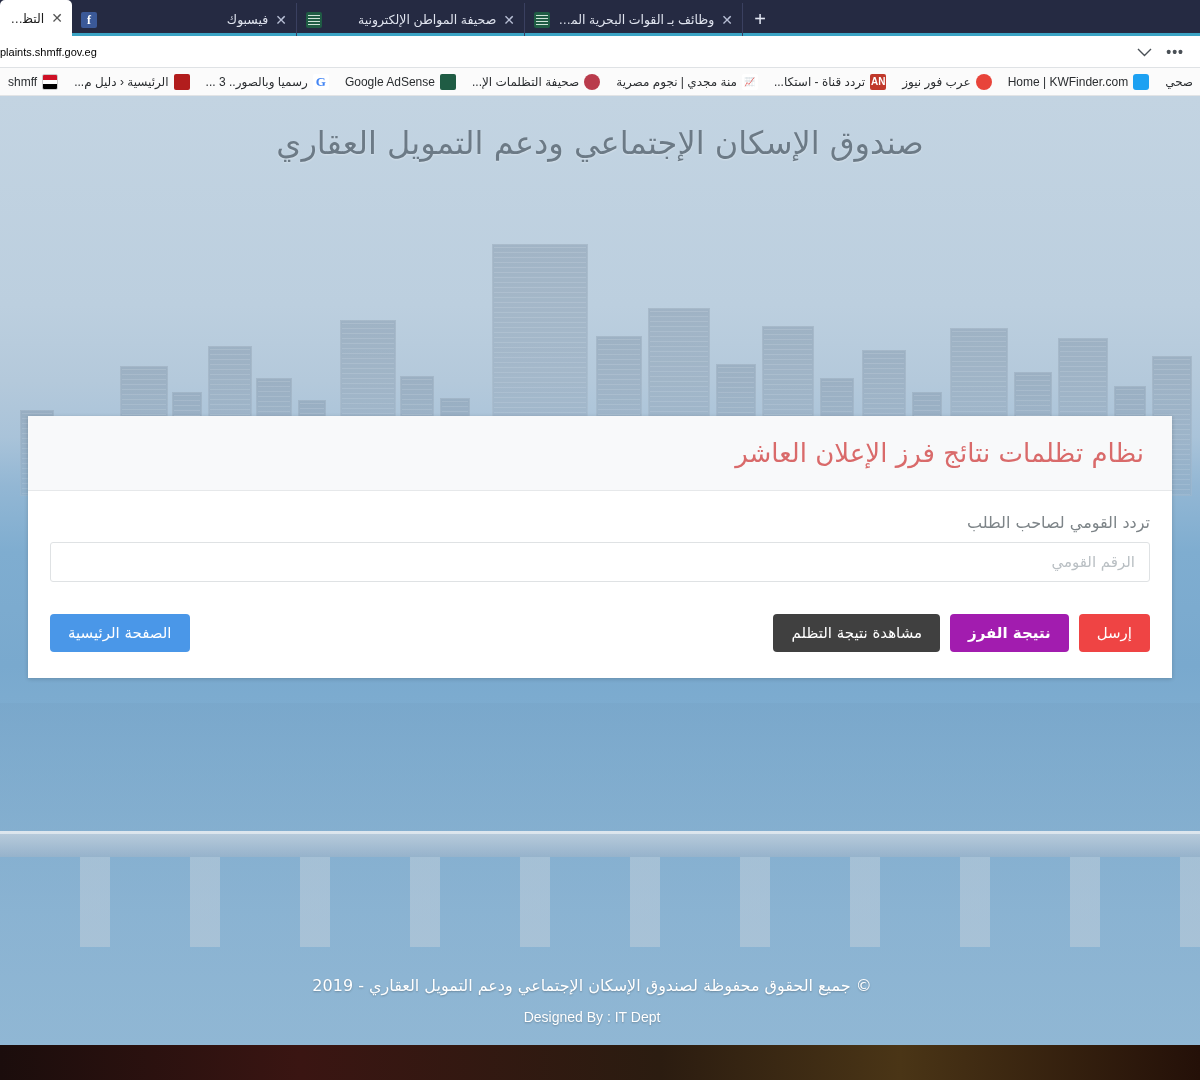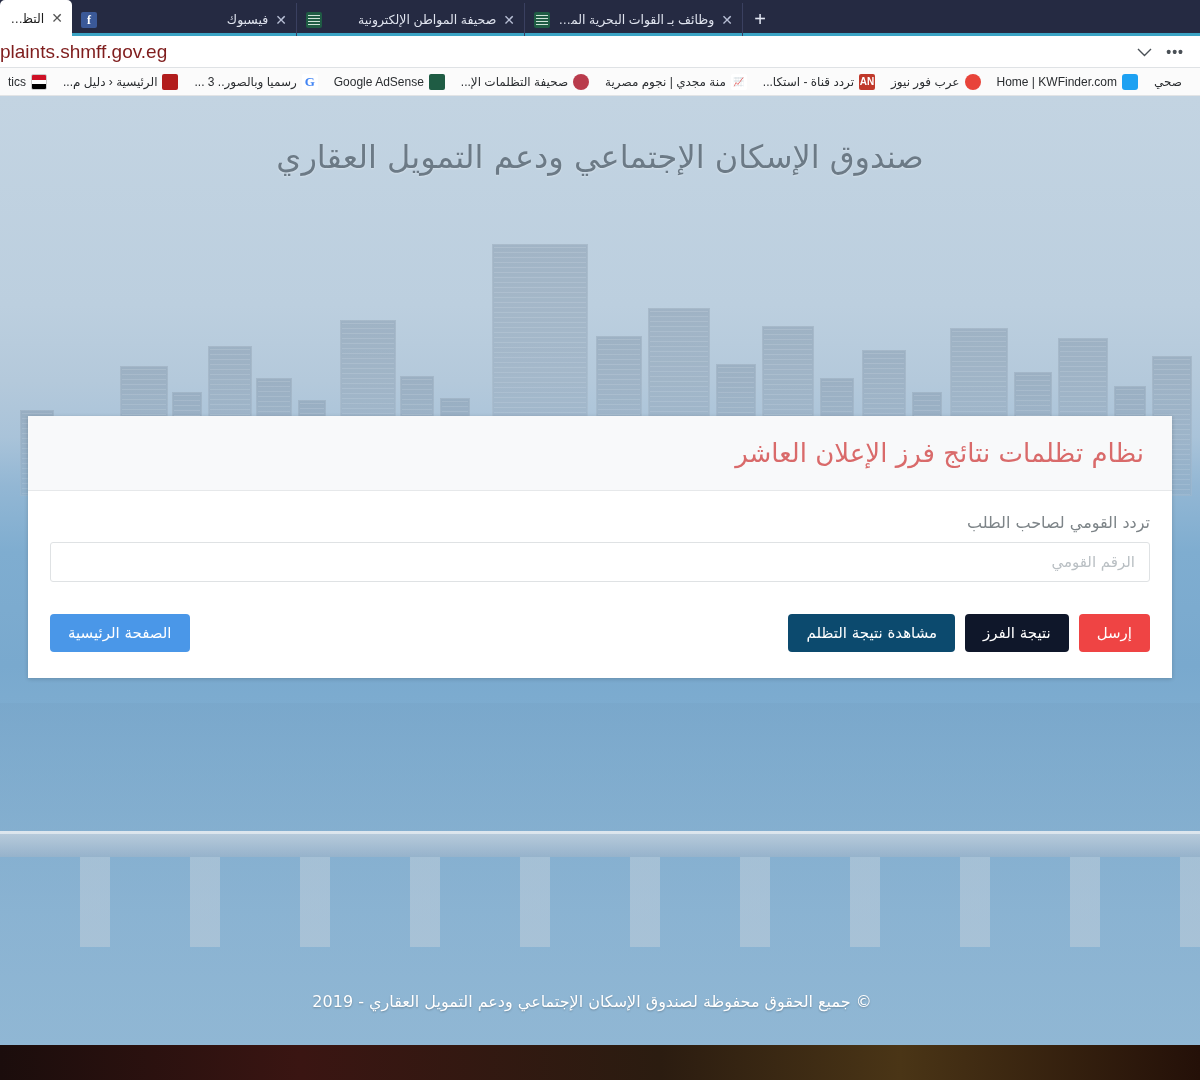--- a/index.html
+++ b/index.html
@@ -103,22 +103,22 @@
     background: #ffffff;
     display: flex;
     align-items: center;
     flex: 0 0 auto;
     border-bottom: 1px solid #dfe2e5;
     direction: ltr;
     padding: 0 10px 0 0;
   }
   .url-text {
     flex: 1 1 auto;
-    font-size: 19px;
-    color: #7f1d1d;
+    font-size: 11px;
+    color: #000000;
     padding-left: 0;
     font-family: "Liberation Sans", sans-serif;
     overflow: hidden;
     white-space: nowrap;
   }
   .url-actions { display: flex; align-items: center; gap: 14px; padding-right: 6px; }
   .icon-chevron, .icon-dots { color: #4a5056; font-size: 14px; line-height: 1; }
   .icon-dots { letter-spacing: 1px; font-weight: bold; }
 
   
@@ -225,21 +225,21 @@
   .bridge-piers {
     position: absolute; left: 0; right: 0; top: 26px; height: 90px;
     background: repeating-linear-gradient(to right,
       transparent 0 80px, rgba(190,205,218,0.55) 80px 110px);
   }
 
   .site-header {
     position: absolute;
     top: 0; left: 0; right: 0;
     text-align: center;
-    padding-top: 42px;
+    padding-top: 28px;
     z-index: 3;
   }
   .site-title {
     font-size: 32px;
     color: #6c7a86;
     font-weight: normal;
     letter-spacing: 0;
     text-shadow: 0 1px 2px rgba(255,255,255,0.35);
     font-family: "DejaVu Sans", sans-serif;
   }
@@ -311,22 +311,22 @@
     border-radius: 4px;
     padding: 10px 18px;
     font-size: 15px;
     color: #fff;
     cursor: pointer;
     font-family: "DejaVu Sans", sans-serif;
     line-height: 1.2;
     white-space: nowrap;
   }
   .btn-primary  { background: #4a97e8; }
-  .btn-success  { background: #0f172a; }
-  .btn-muted    { background: #0c4a6e; }
+  .btn-success  { background: #a21caf; font-weight: bold; }
+  .btn-muted    { background: #404040; }
   .btn-faded    { background: #ef4444; }
 
   
   .site-footer {
     position: absolute;
     left: 0; right: 16px;
     bottom: 20px;
     text-align: center;
     z-index: 3;
     color: #ffffff;
@@ -389,21 +389,21 @@
         <svg width="15" height="9" viewBox="0 0 15 9" aria-hidden="true">
           <path d="M1 1 L7.5 7.5 L14 1" fill="none" stroke="#4a5056" stroke-width="1.4"></path>
         </svg>
       </span>
       <span class="icon-dots">•••</span>
     </div>
   </div>
 
   <div class="bookmarks-bar">
     <div class="bm">
-      <span class="bm-label ltr">tics</span>
+      <span class="bm-label ltr">shmff</span>
       <span class="bm-ico ico-eg"></span>
     </div>
     <div class="bm">
       <span class="bm-label">الرئيسية ‹ دليل م...</span>
       <span class="bm-ico ico-red"></span>
     </div>
     <div class="bm">
       <span class="bm-label">رسميا وبالصور.. 3 ...</span>
       <span class="bm-ico ico-google">G</span>
     </div>
@@ -493,18 +493,19 @@
             <button class="btn btn-success">نتيجة الفرز</button>
             <button class="btn btn-muted">مشاهدة نتيجة التظلم</button>
           </div>
         </div>
 
       </div>
     </div>
 
     <div class="site-footer">
       <div class="footer-copy">© جميع الحقوق محفوظة لصندوق الإسكان الإجتماعي ودعم التمويل العقاري - 2019</div>
+      <div class="footer-credit">Designed By : IT Dept</div>
     </div>
 
   </div>
 
   <div class="desktop-strip"></div>
 </div>
 
 </body></html>

